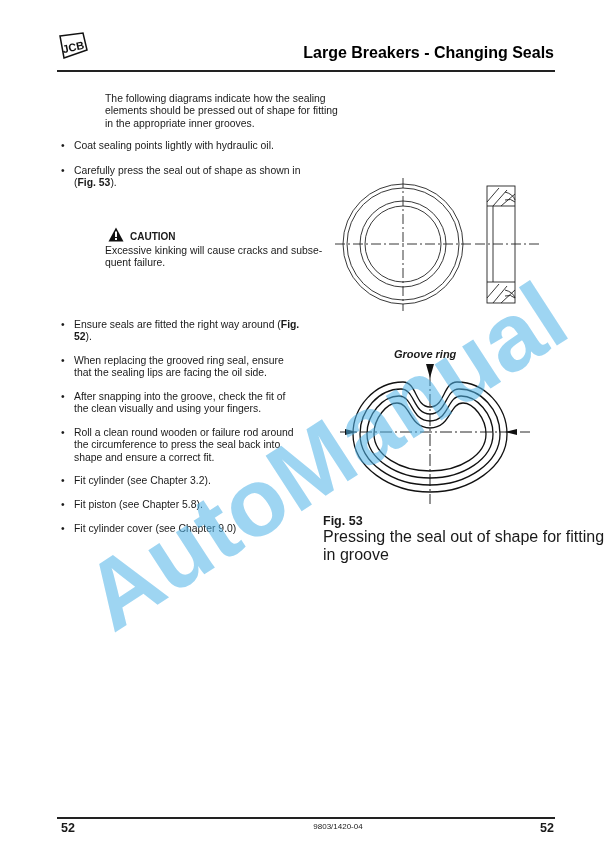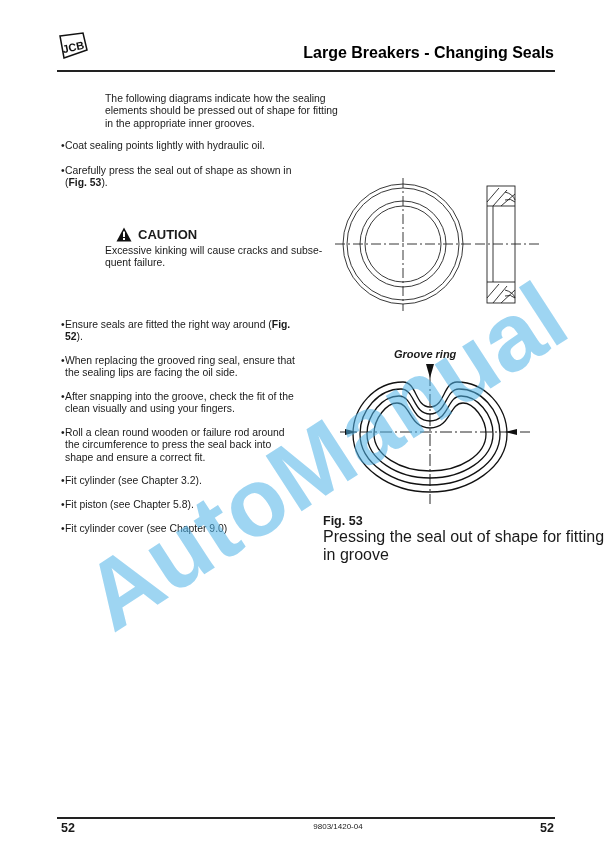--- a/index.html
+++ b/index.html
@@ -3,23 +3,23 @@
 <meta charset="utf-8">
 <style>
   html,body{margin:0;padding:0;background:#fff;}
   body{width:612px;height:866px;position:relative;overflow:hidden;font-family:"Liberation Sans",sans-serif;color:#1a1a1a;}
   .logo{position:absolute;left:57px;top:32px;width:32px;height:28px;}
   .title{position:absolute;right:58px;top:44px;font-size:16px;font-weight:bold;color:#000000;}
   .hrule-top{position:absolute;left:57px;top:70px;width:498px;height:2px;background:#222;}
   .col{position:absolute;left:61px;width:240px;font-size:10.4px;line-height:12.4px;margin-left:44px;}
   .bullet{position:absolute;left:61px;width:240px;font-size:10.4px;line-height:12.4px;}
   .bullet .dot{position:absolute;left:0;top:0;}
-  .bullet .txt{display:block;margin-left:4px;}
+  .bullet .txt{display:block;margin-left:13px;}
   b{font-weight:bold;}
-  .caution{position:absolute;left:116px;top:227px;font-size:13px;font-weight:bold;display:flex;align-items:center;gap:6px;}
+  .caution{position:absolute;left:108px;top:227px;font-size:10px;font-weight:bold;display:flex;align-items:flex-end;gap:6px;}
   .fig-caption-title{position:absolute;left:323px;top:514px;font-size:12.5px;font-weight:bold;}
   .fig-caption-text{position:absolute;left:323px;top:528px;font-size:16px;}
   .groove-label{position:absolute;left:394px;top:348px;font-size:11px;font-weight:bold;font-style:italic;}
   .hrule-bot{position:absolute;left:57px;top:817px;width:498px;height:1.5px;background:#222;}
   .foot-left{position:absolute;left:61px;top:821px;font-size:12.5px;font-weight:bold;}
   .foot-center{position:absolute;left:0;width:612px;text-align:center;top:822px;font-size:8px;padding-left:32px;}
   .foot-right{position:absolute;right:58px;top:821px;font-size:12.5px;font-weight:bold;}
   .watermark{position:absolute;left:40px;top:290px;font-size:96px;font-weight:bold;color:#4fb3e8;opacity:0.55;transform:rotate(-33deg);transform-origin:0 0;white-space:nowrap;pointer-events:none;}
   svg{position:absolute;}
 </style>

